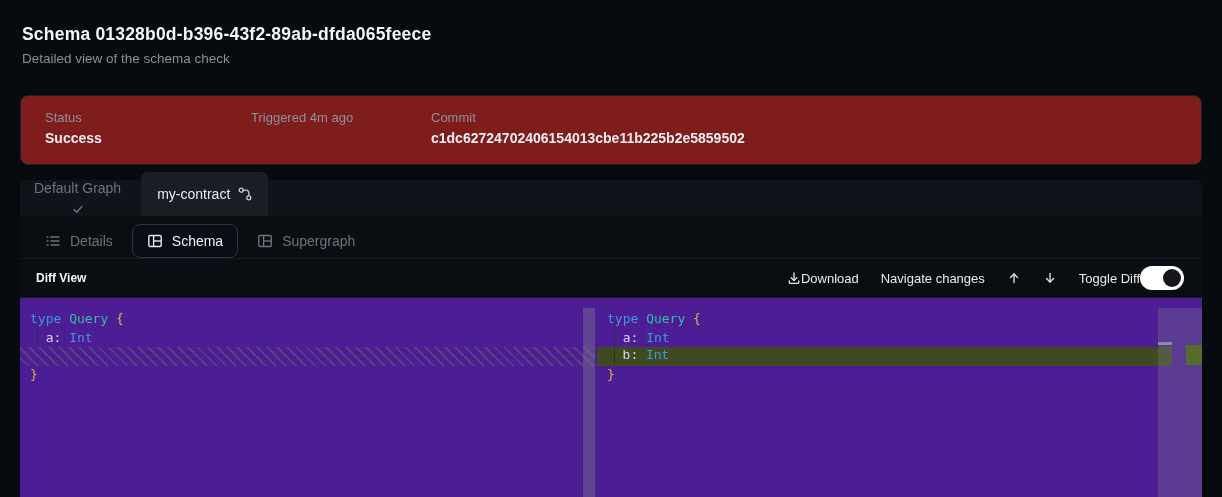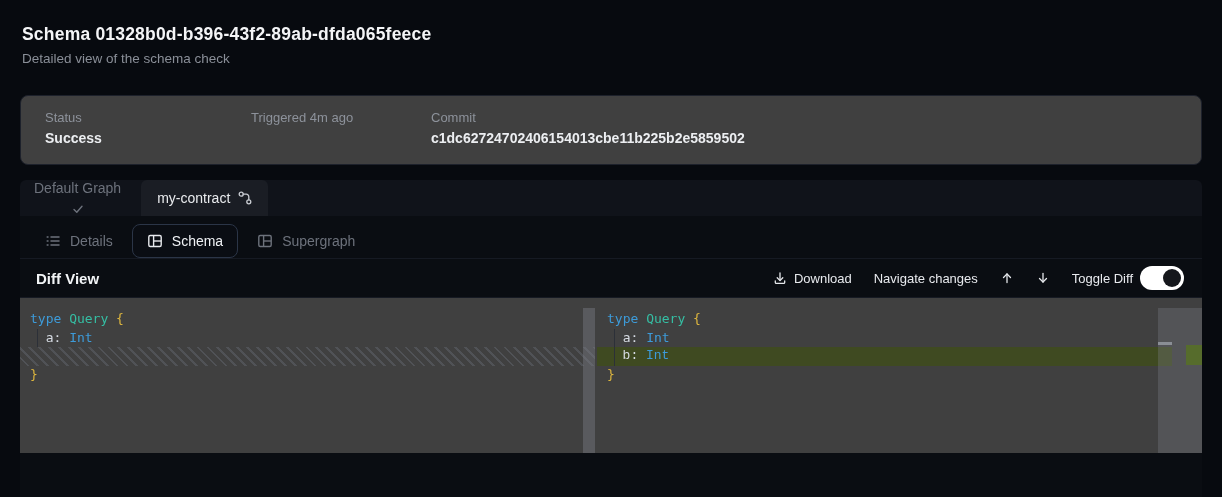--- a/index.html
+++ b/index.html
@@ -13,21 +13,21 @@
   }
 
   
   .page-header { position:absolute; left:22px; top:24px; }
   .page-title { font-size:17.5px; font-weight:700; color:#f4f5f7; letter-spacing:.2px; }
   .page-subtitle { margin-top:6px; font-size:13.5px; color:#8a8f98; }
 
   
   .summary-card {
     position:absolute; left:20px; top:95px; width:1182px; height:70px;
-    background:#404040; border:1px solid #1d212b; border-radius:8px;
+    background:#7f1d1d; border:1px solid #1d212b; border-radius:8px;
     display:flex; padding:14px 24px;
   }
   .summary-col { display:flex; flex-direction:column; }
   .summary-col:nth-child(1){ width:206px; }
   .summary-col:nth-child(2){ width:180px; }
   .summary-col:nth-child(3){ width:440px; }
   .summary-col:nth-child(4){ flex:1; }
   .summary-label { font-size:13px; color:#8d929b; }
   .summary-value { margin-top:5px; font-size:14px; font-weight:600; color:#eceef1; }
 
@@ -35,21 +35,21 @@
   .graph-tabs {
     position:absolute; left:20px; top:180px; width:1182px; height:36px;
     background:#10131a; border-radius:6px 6px 0 0;
     display:flex; align-items:flex-end;
   }
   .graph-tab-default {
     height:36px; padding:0 14px; display:flex; align-items:center; gap:7px;
     color:#6d727c; font-size:14px; cursor:pointer;flex-direction:column;
   }
   .graph-tab-contract {
-    height:36px; margin-top:-4px; padding:0 16px; margin-left:6px;
+    height:44px; margin-top:-4px; padding:0 16px; margin-left:6px;
     background:#1a1d24; border-radius:6px 6px 0 0;
     display:flex; align-items:center; gap:8px;
     color:#e9ebee; font-size:14px; font-weight:500; cursor:pointer;
   }
   .gicon { display:inline-flex; }
 
   
   .body-card { position:absolute; left:20px; top:216px; width:1182px; height:281px; background:#0a0d12; }
 
   .view-tabs { height:42px; display:flex; align-items:flex-end; padding-left:10px; gap:4px; }
@@ -59,39 +59,39 @@
   }
   .view-tab.active {
     border:1px solid #2b3547; border-radius:8px; background:#0a0d13; color:#f0f2f5; font-weight:500;
   }
 
   .diff-header {
     height:39px; border-top:1px solid #161a23;
     display:flex; align-items:center; justify-content:space-between;
     padding:0 18px 0 16px;
   }
-  .diff-title { font-size:15px; font-weight:700; color:#f2f4f6; }
+  .diff-title { font-size:12px; font-weight:700; color:#f2f4f6; }
   .diff-controls { display:flex; align-items:center; gap:22px; }
-  .ctrl { display:flex; align-items:center; gap:7px; color:#e8eaee; font-size:13px; cursor:pointer; }
+  .ctrl { display:flex; align-items:center; gap:0; color:#e8eaee; font-size:13px; cursor:pointer; }
   .arrow-btn { display:flex; align-items:center; cursor:pointer; }
   .switch {
     position:relative; width:44px; height:24px; border-radius:12px;
     background:#15171c; cursor:pointer;
   }
   .switch.on { background:#ffffff; }
   .switch .knob {
     position:absolute; top:3px; left:3px; width:18px; height:18px; border-radius:50%;
     background:#ffffff; transition:left .1s;
   }
   .switch.on .knob { left:23px; background:#15171c; }
 
   
   .editor {
-    position:absolute; left:0; top:81px; width:1182px; height:156px;
-    background:#404040; border-top:1px solid #161a23; overflow:hidden;
+    position:absolute; left:0; top:81px; width:1182px; height:200px;
+    background:#4c1d95; border-top:1px solid #161a23; overflow:hidden;
   }
   .pane { position:absolute; top:0; height:200px; }
   .pane-left { left:0; width:575px; }
   .pane-right { left:577px; width:605px; }
   .code {
     padding-top:12px;
     font-family:"DejaVu Sans Mono","Liberation Mono",monospace;
     font-size:13px;
   }
   .line { height:18.5px; line-height:18.5px; padding-left:10px; white-space:pre; }

